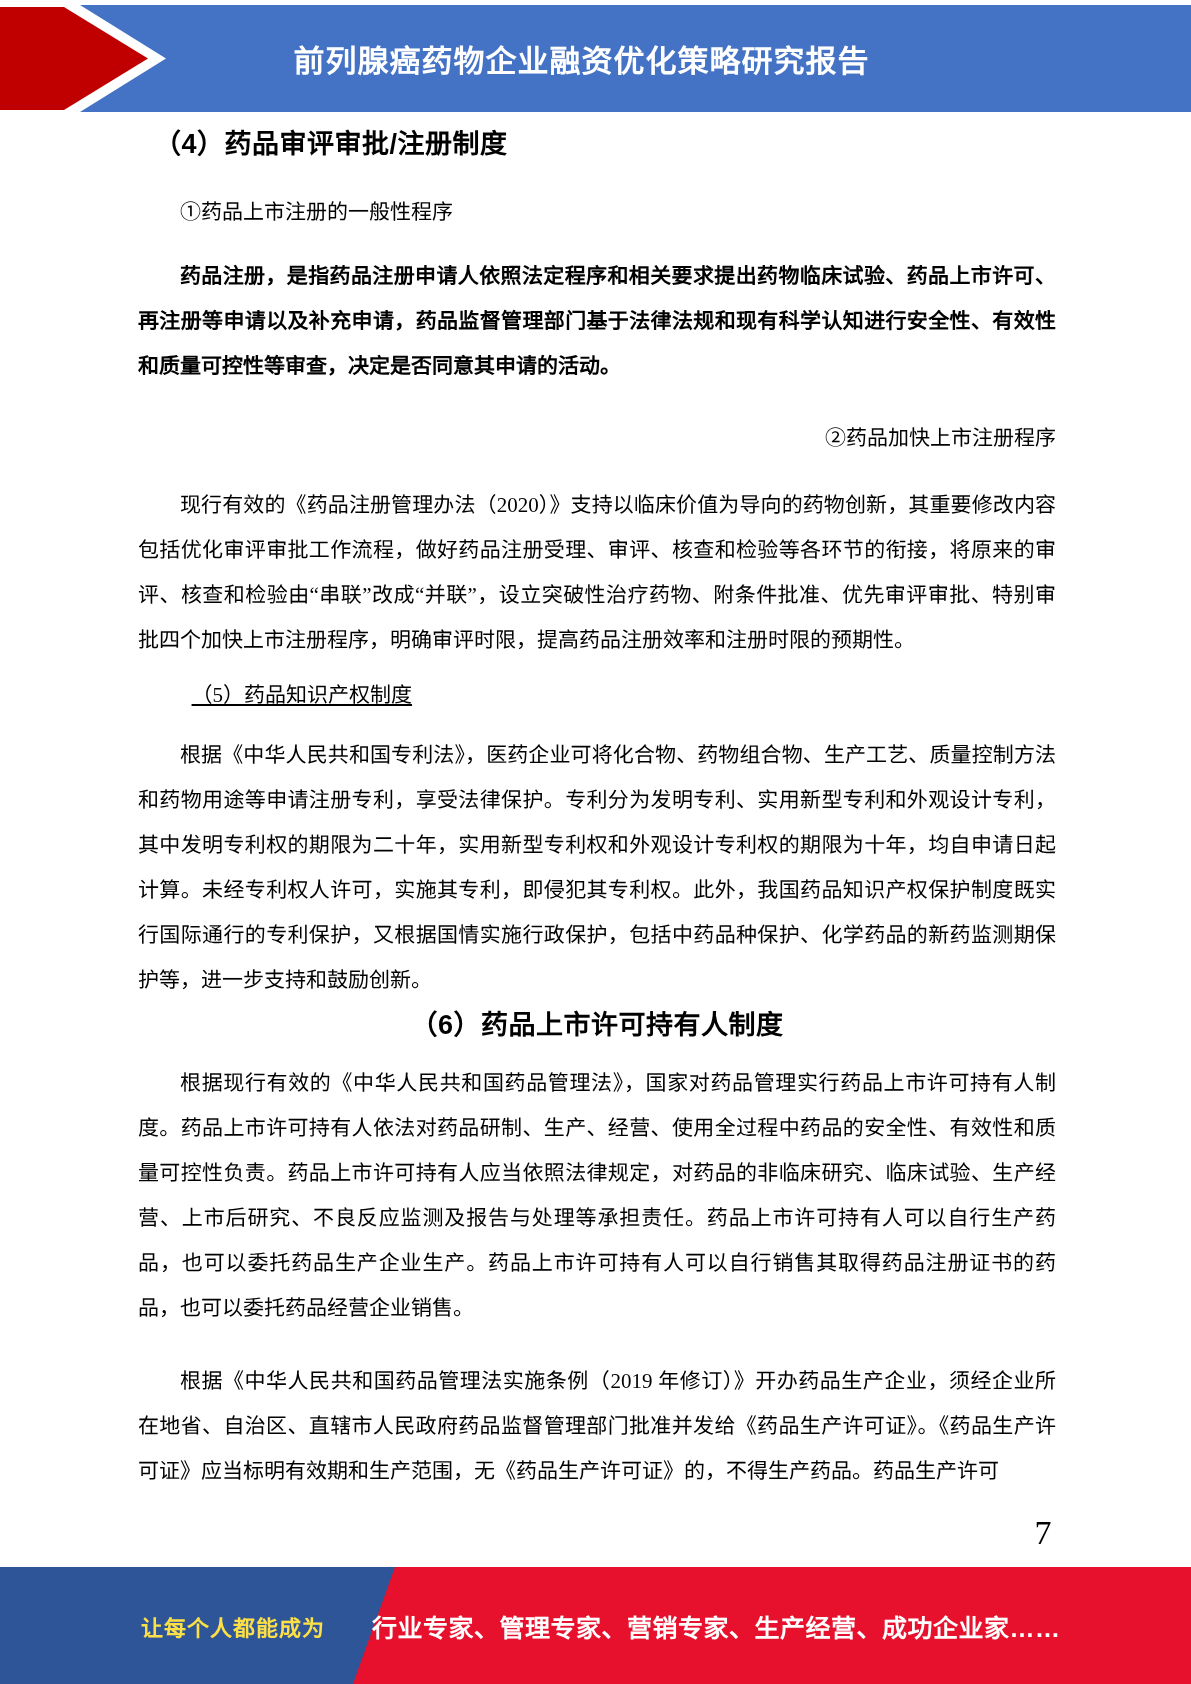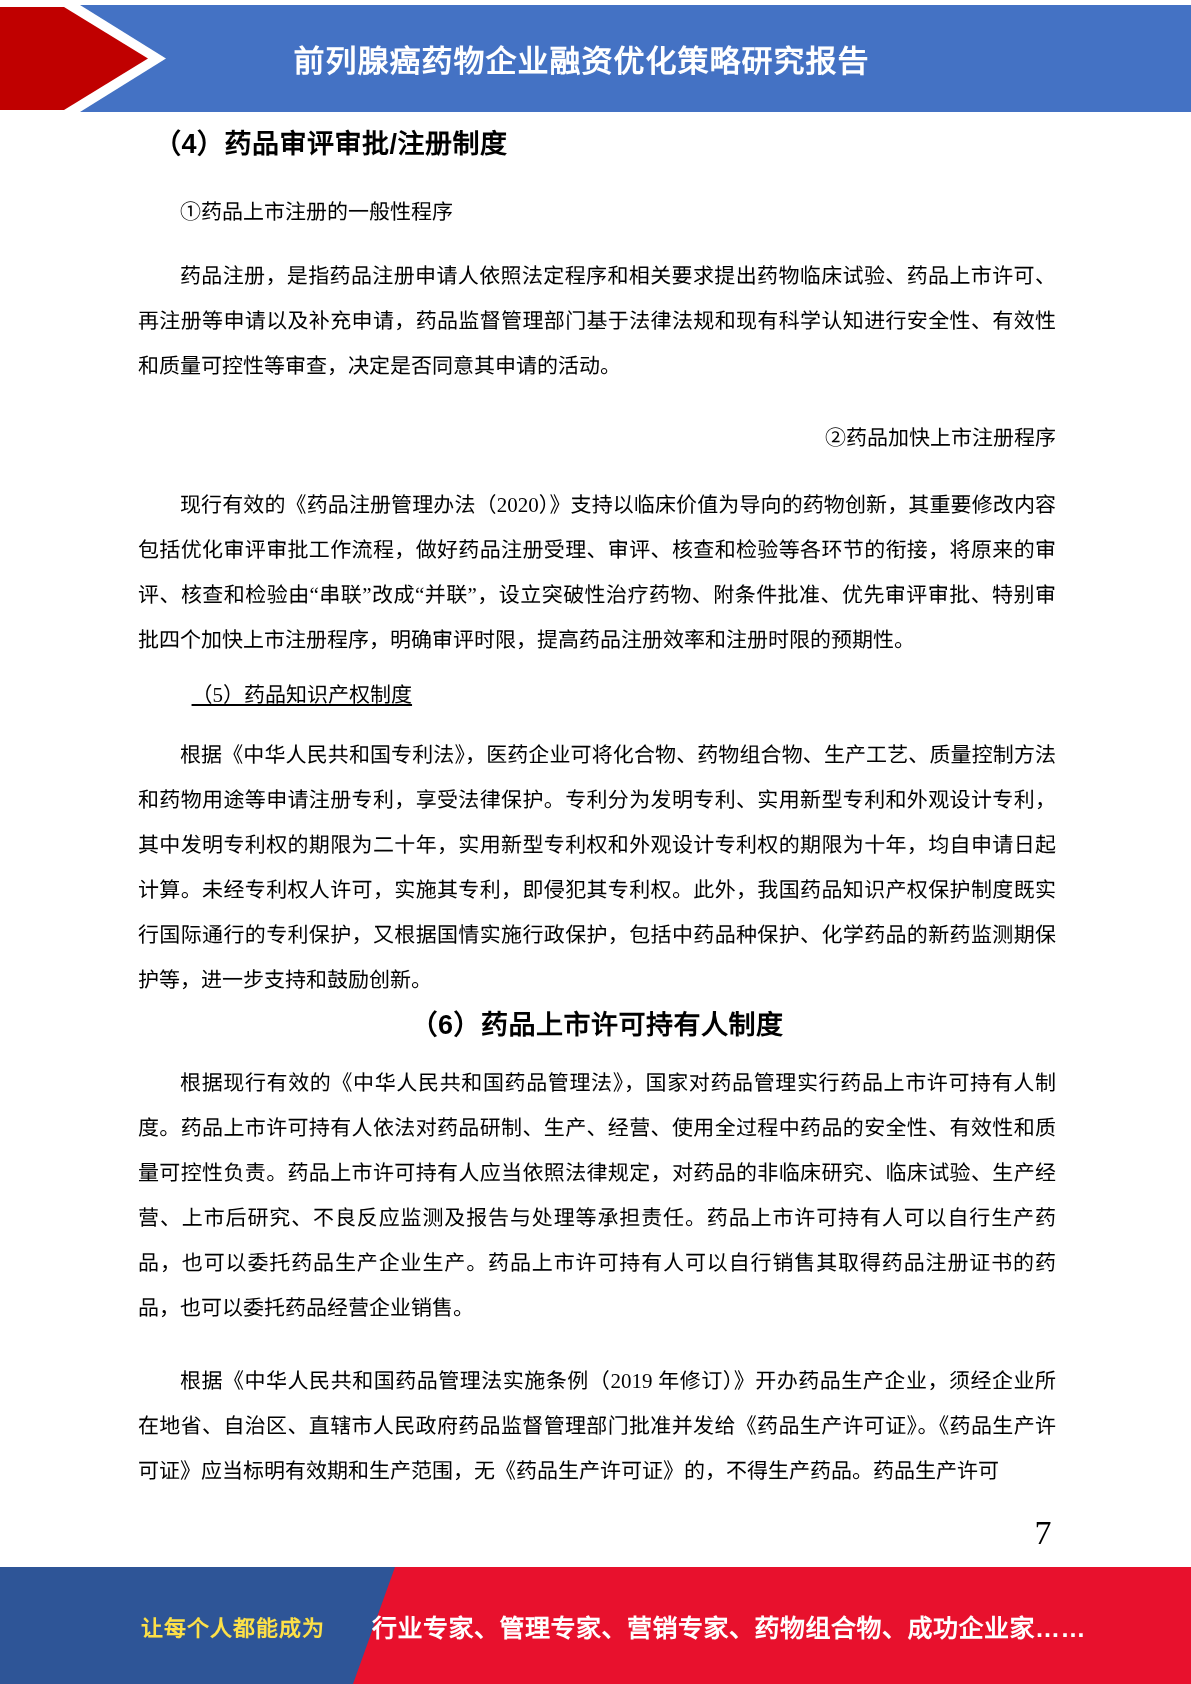--- a/index.html
+++ b/index.html
@@ -29,21 +29,21 @@
   .h6{margin-top:2px;text-align:center;}
   .h7{margin-top:-10px;}
   .item{font-size:21px;line-height:45px;margin:0;text-indent:2em;}
   .item1{margin-top:26px;}
   .item2{margin-top:27px;text-align:right;}
   .sub5{font-size:21px;line-height:45px;margin:10px 0 0 0;text-indent:2.55em;text-decoration:underline;}
   .para{
     font-size:21px;line-height:45px;margin:0;text-indent:2em;
     text-align:justify;
   }
-  .p1{margin-top:19px;}
+  .p1{margin-top:19px;font-weight:bold;}
   .p2{margin-top:22px;}
   .p3{margin-top:15px;}
   .p4{margin-top:15px;}
   .p5{margin-top:28px;}
   
   .page-number{
     position:absolute;left:1018px;top:1514px;width:50px;
     font-size:34px;text-align:center;color:#000;
   }
   
@@ -89,14 +89,14 @@
   <h2 class="sec-heading h6">（6）药品上市许可持有人制度</h2>
   <p class="para p4">根据现行有效的《中华人民共和国药品管理法》，国家对药品管理实行药品上市许可持有人制度。药品上市许可持有人依法对药品研制、生产、经营、使用全过程中药品的安全性、有效性和质量可控性负责。药品上市许可持有人应当依照法律规定，对药品的非临床研究、临床试验、生产经营、上市后研究、不良反应监测及报告与处理等承担责任。药品上市许可持有人可以自行生产药品，也可以委托药品生产企业生产。药品上市许可持有人可以自行销售其取得药品注册证书的药品，也可以委托药品经营企业销售。</p>
   <p class="para p5">根据《中华人民共和国药品管理法实施条例（2019 年修订）》开办药品生产企业，须经企业所在地省、自治区、直辖市人民政府药品监督管理部门批准并发给《药品生产许可证》。《药品生产许可证》应当标明有效期和生产范围，无《药品生产许可证》的，不得生产药品。药品生产许可</p>
 </main>
 
 <div class="page-number">7</div>
 
 <footer class="footer">
   <div class="footer-blue"></div>
   <div class="footer-left-text">让每个人都能成为</div>
-  <div class="footer-right-text">行业专家、管理专家、营销专家、药物组合物、成功企业家……</div>
+  <div class="footer-right-text">行业专家、管理专家、营销专家、生产经营、成功企业家……</div>
 </footer>
 
 </body></html>

